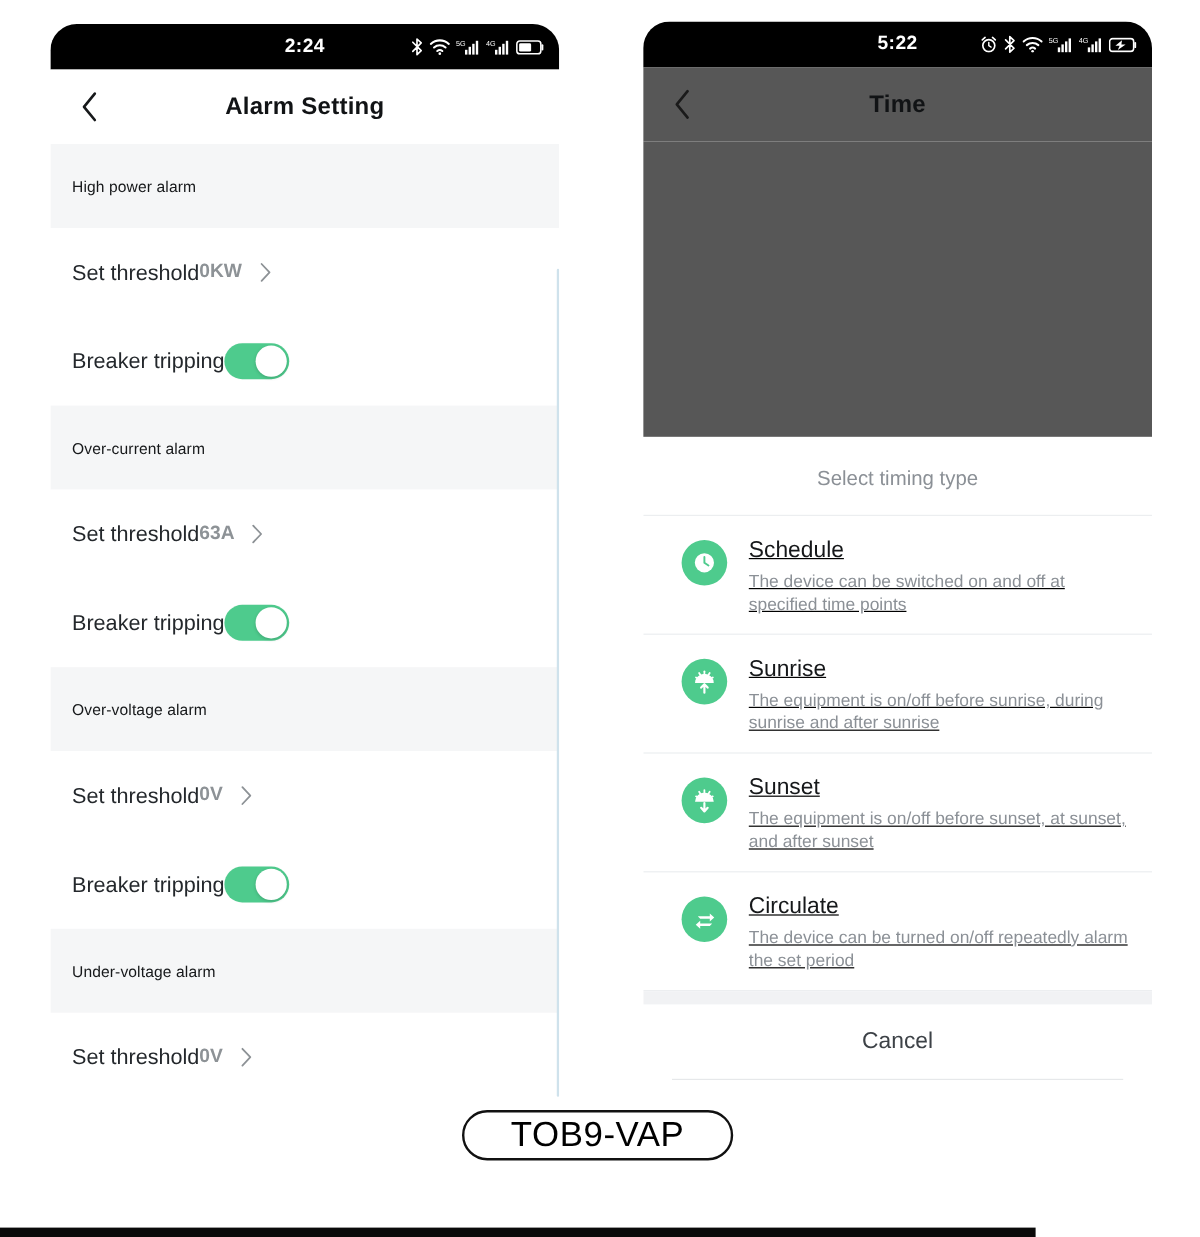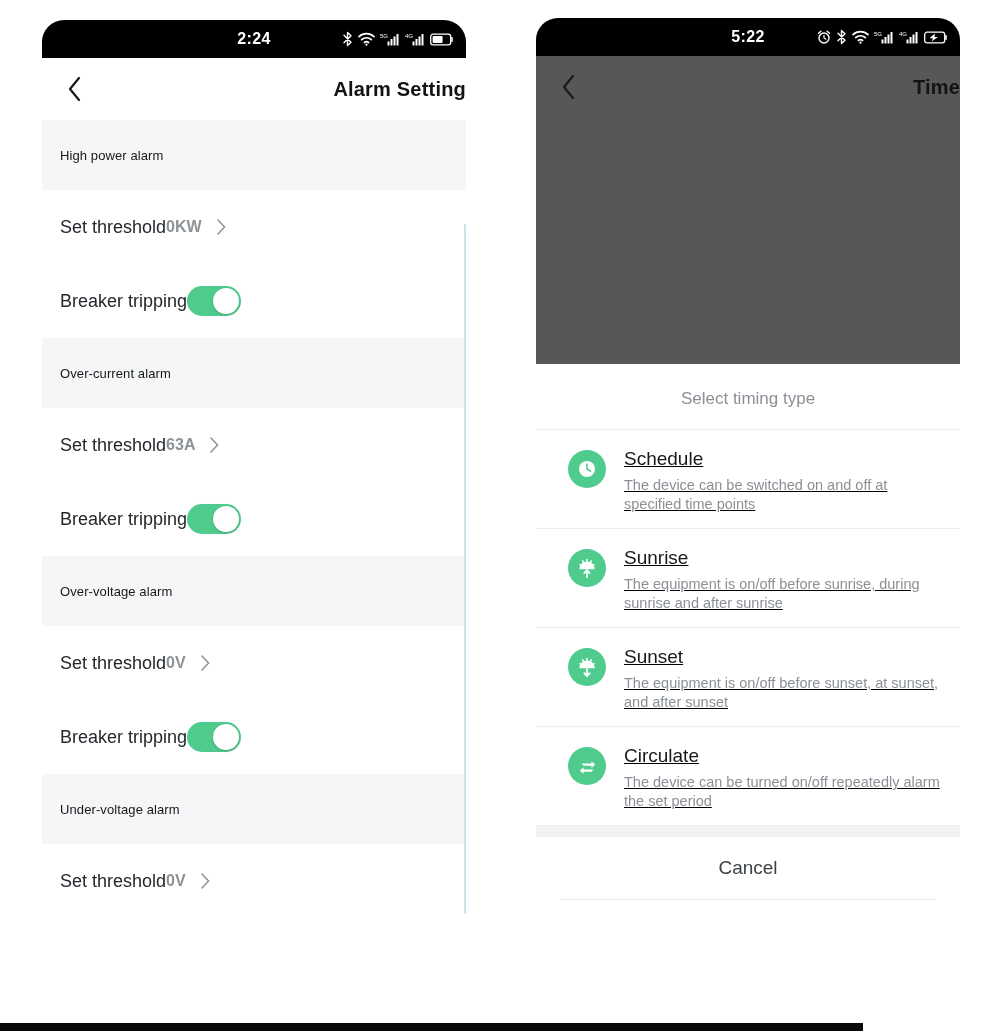--- a/index.html
+++ b/index.html
@@ -61,21 +61,21 @@
   .nav-back {
     position: absolute;
     left: 16px; top: 50%;
     transform: translateY(-50%);
     width: 34px; height: 34px;
     display: flex; align-items: center; justify-content: center;
     cursor: pointer;
   }
   .nav-title {
     flex: 1;
-    text-align: right;
+    text-align: center;
     font-size: 20px;
     font-weight: 700;
     color: #111315;
     letter-spacing: .2px;
   }
 
   
   .list { background: #ffffff; position: relative; }
   .group-header {
     background: #f5f6f7;
@@ -482,15 +482,18 @@
           <span class="opt-desc" style="display:block">The device can be turned on/off repeatedly alarm the set period</span>
         </span>
       </div>
 
       <div class="sheet-gap"></div>
       <div class="cancel-btn">Cancel</div>
       <div class="cancel-underline"></div>
     </div>
   </div>
 
+  <div class="pill">
+    <span class="pill-text">TOB9-VAP</span>
+  </div>
 
   <div class="bottom-bar"></div>
 </div>
 
 </body></html>

